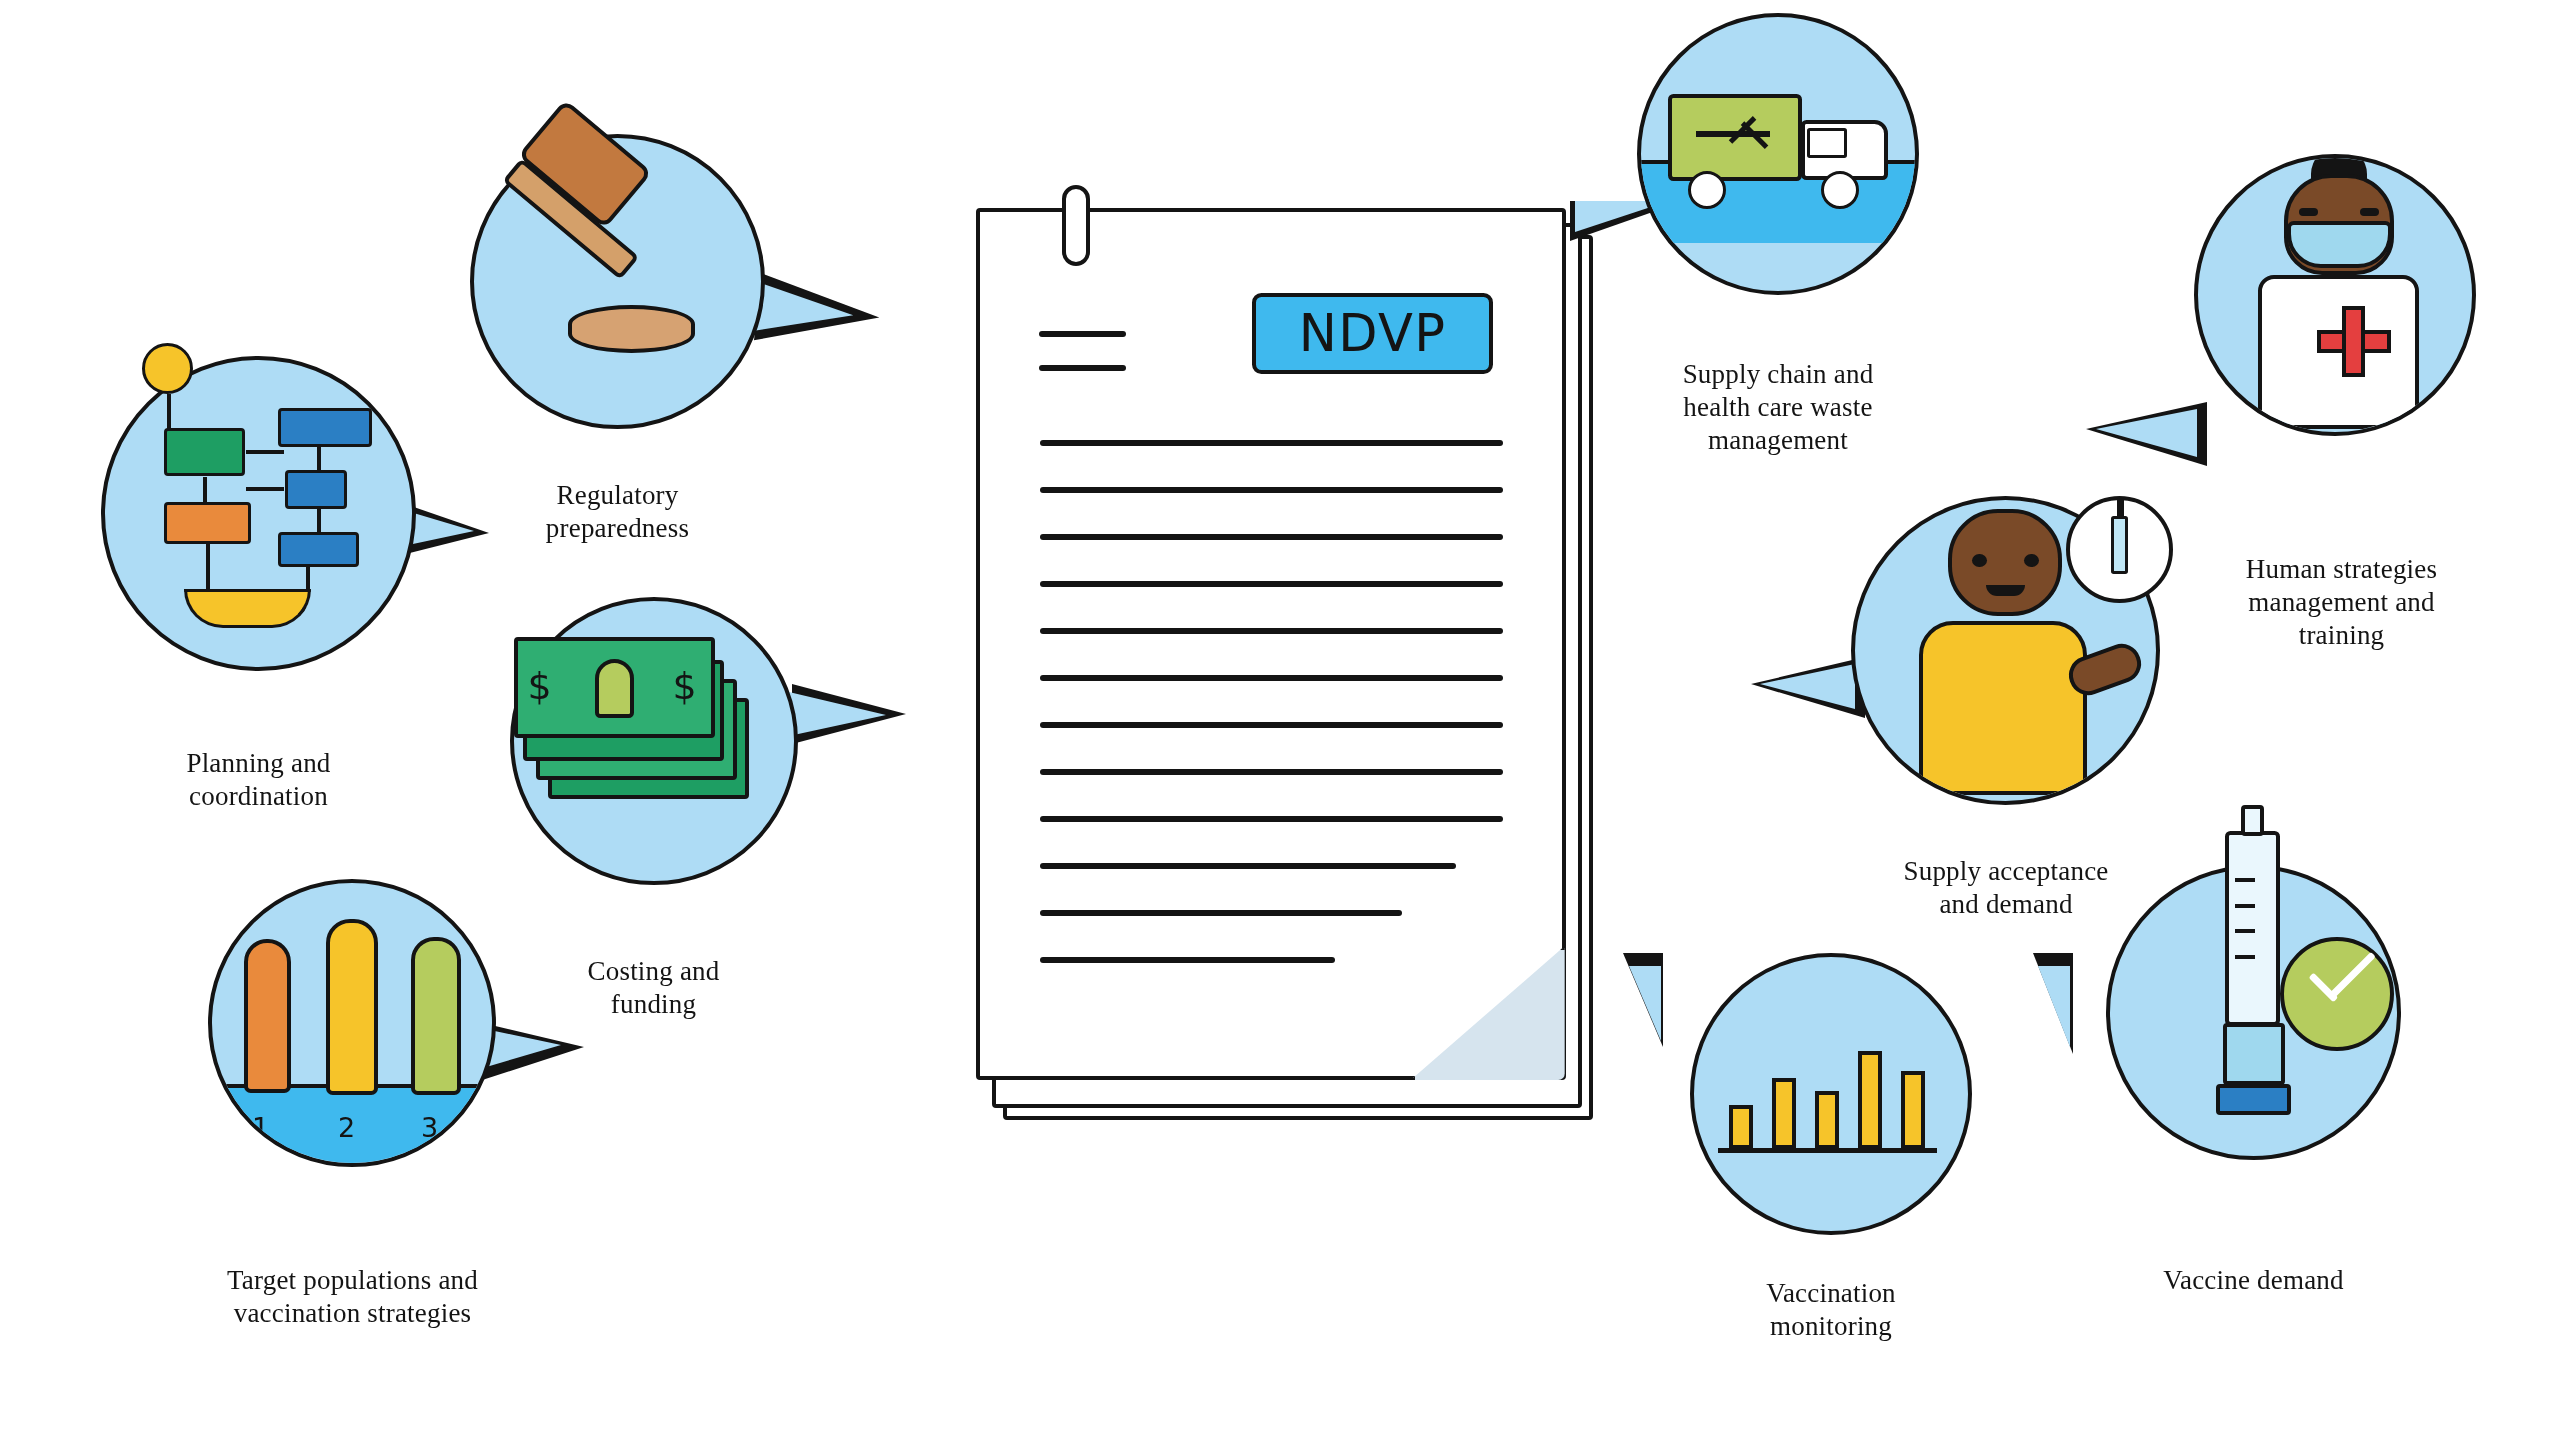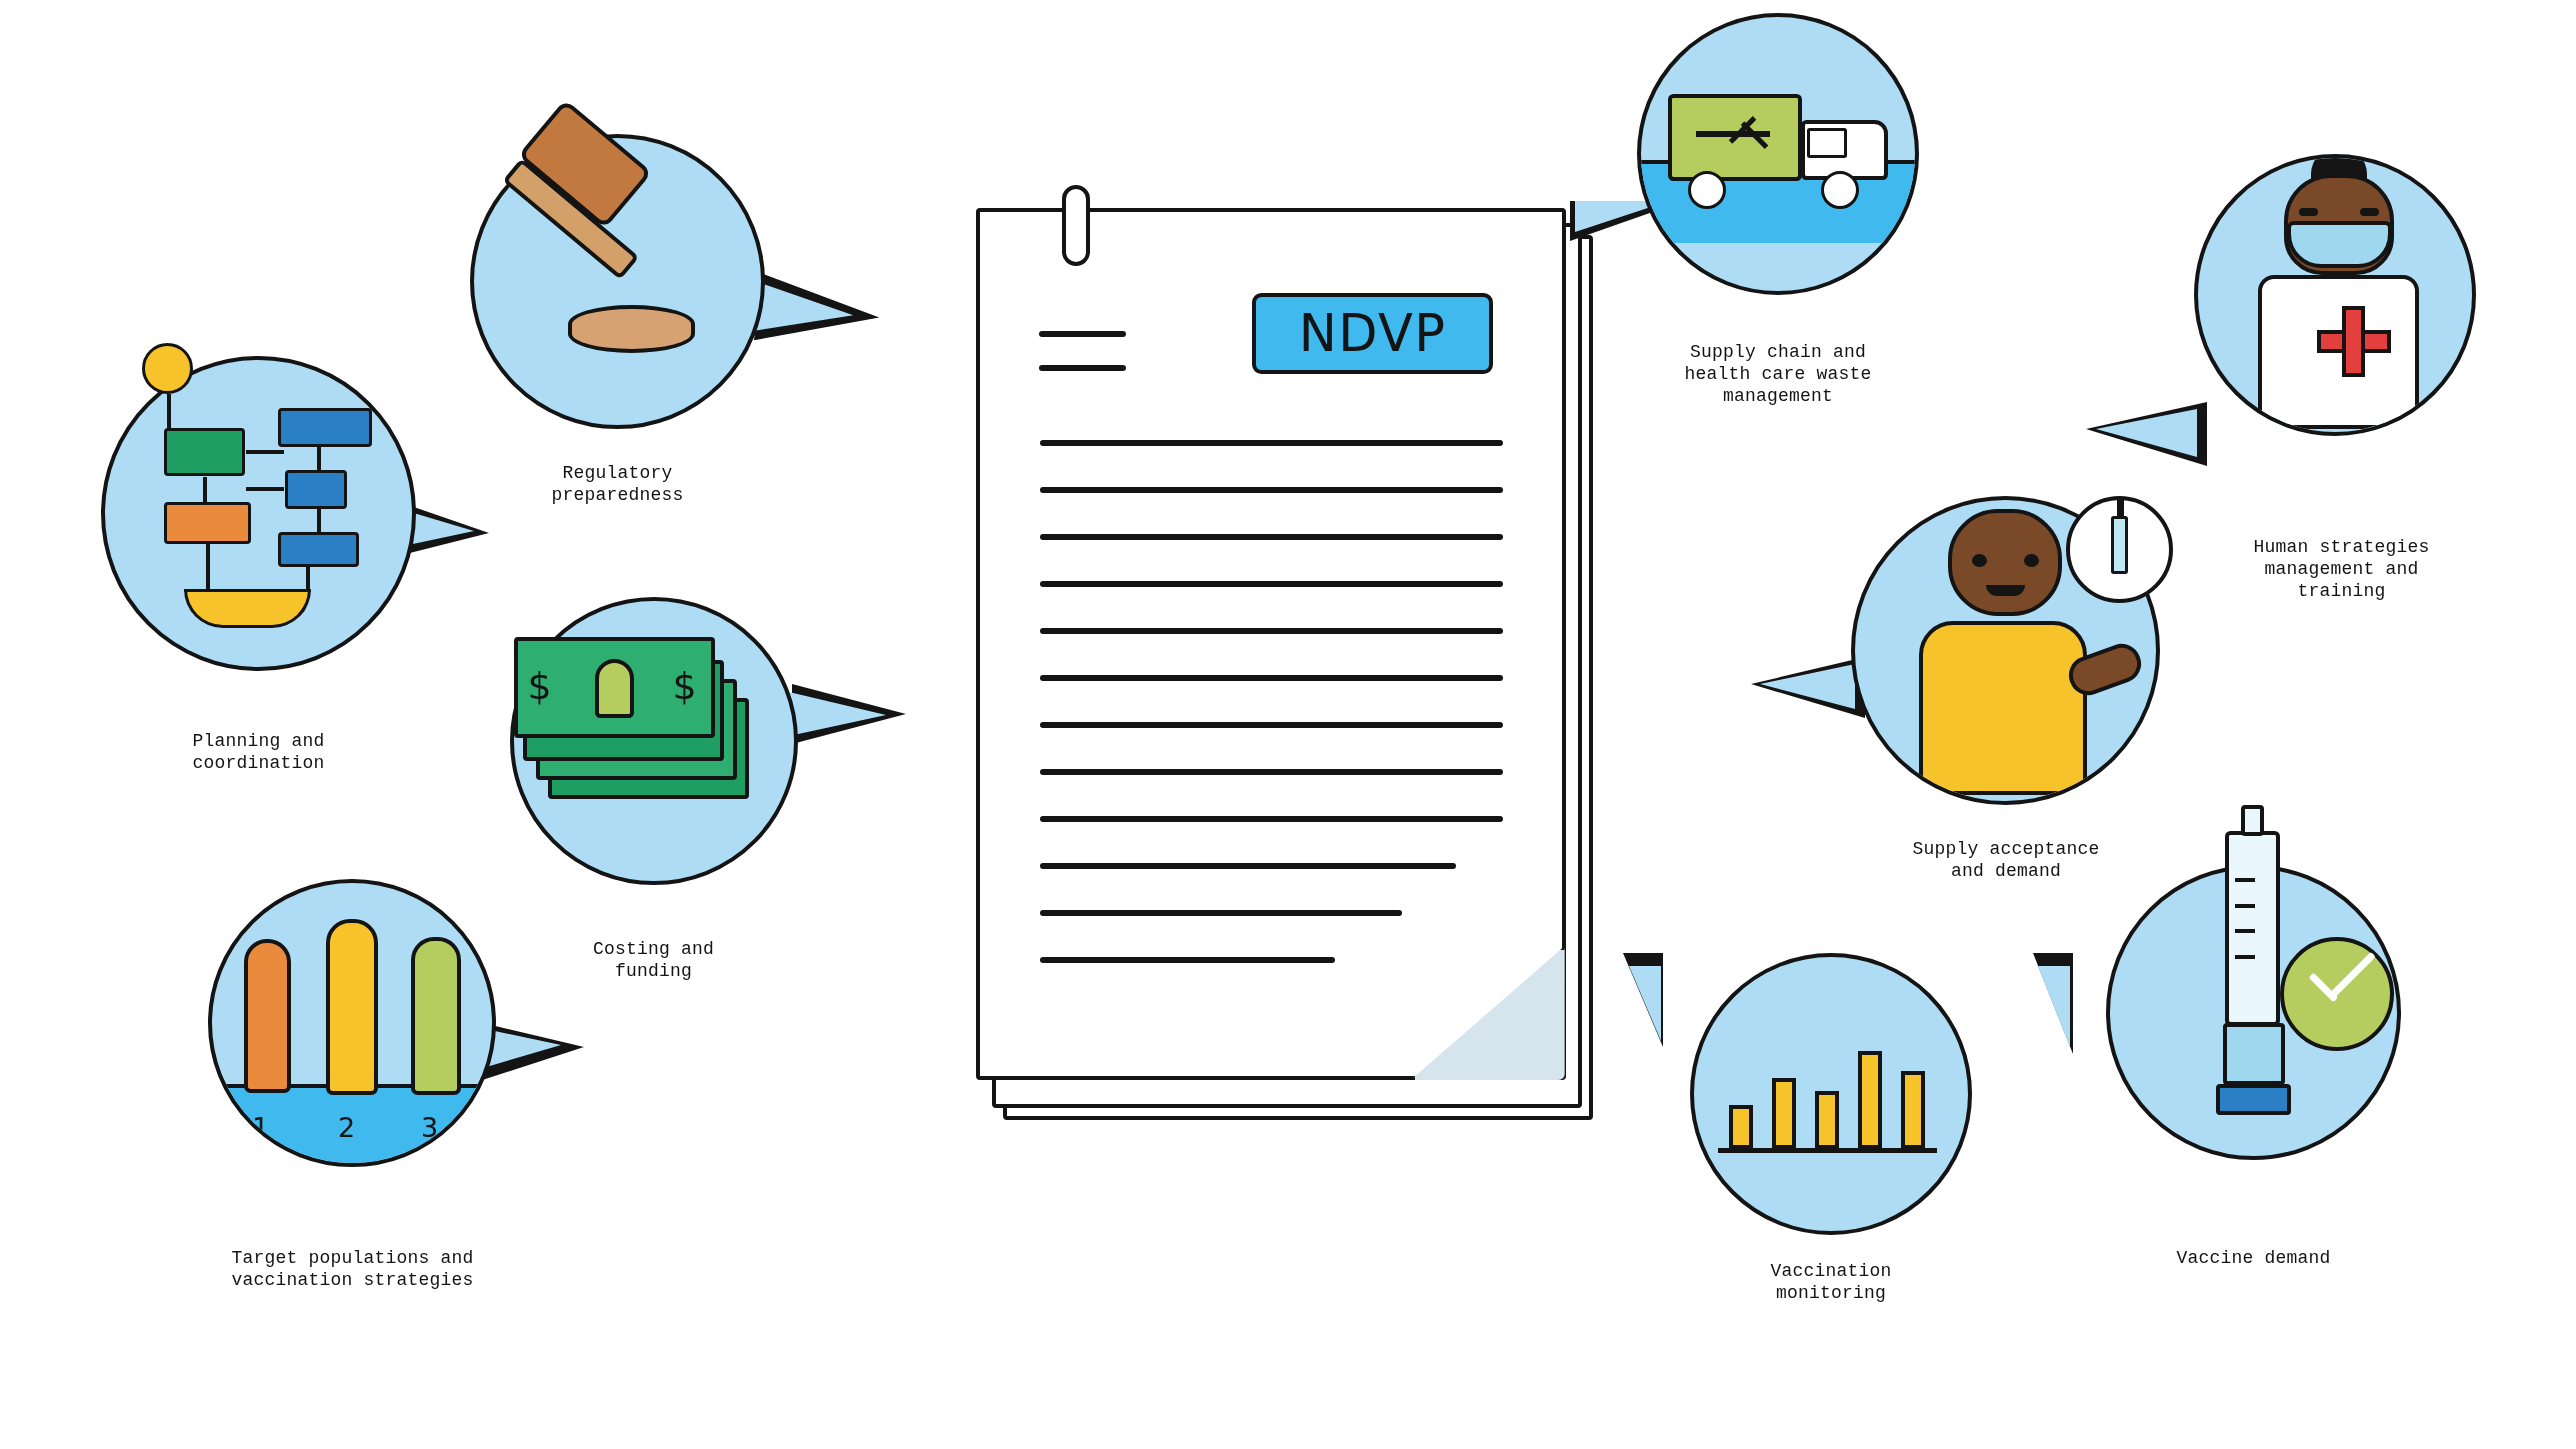--- a/index.html
+++ b/index.html
@@ -30,25 +30,26 @@
   }
   .tail {
     position: absolute;
     width: 0; height: 0;
     border-style: solid;
   }
   .caption {
     position: absolute;
     text-align: center;
     color: #141414;
-    font-size: 18px;
+    font-size: 27px;
     line-height: 1.22;
-    font-family: Liberation Mono, monospace;
+    font-family: Liberation Serif, serif;
     letter-spacing: 0.2px;
     white-space: pre-line;
+    margin-top: 16px;
   }
 
   
   .doc-wrap { position: absolute; left: 976px; top: 208px; width: 644px; height: 939px; }
   .doc-shadow {
     position: absolute; left: 27px; top: 27px;
     width: 590px; height: 885px;
     background: #ffffff; border: 4.7px solid #141414; border-radius: 4px;
   }
   .doc-shadow2 {

